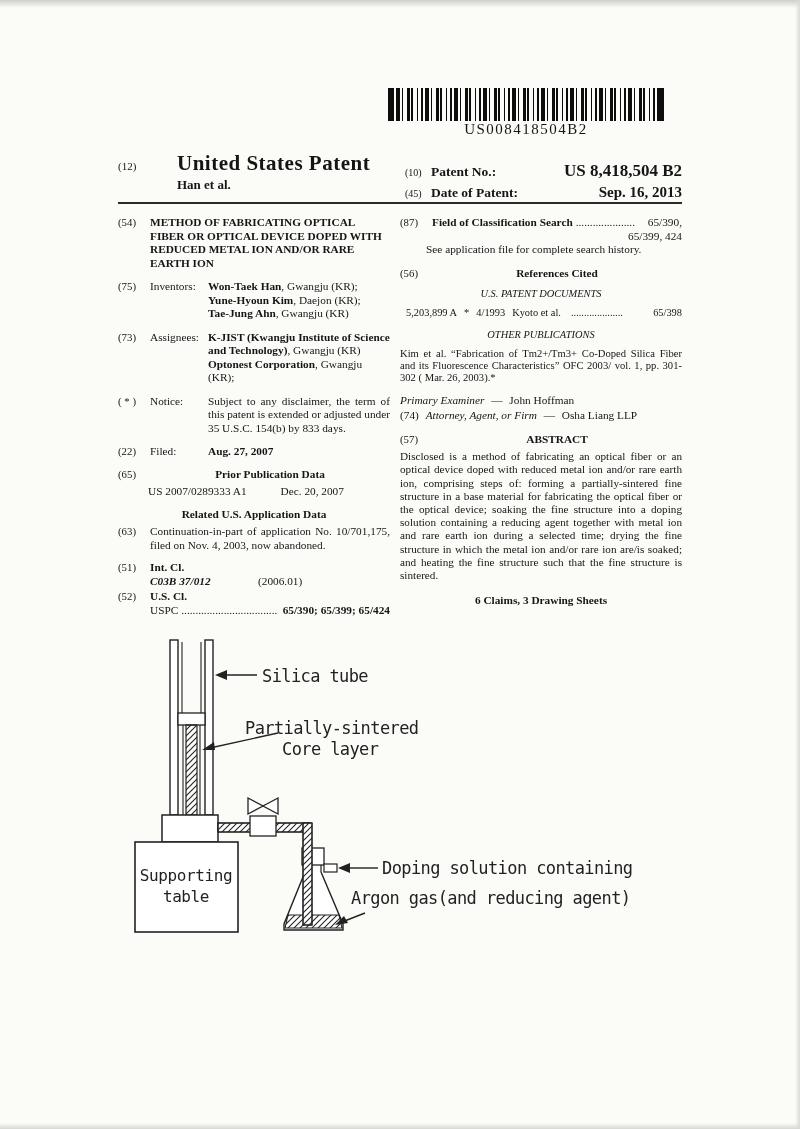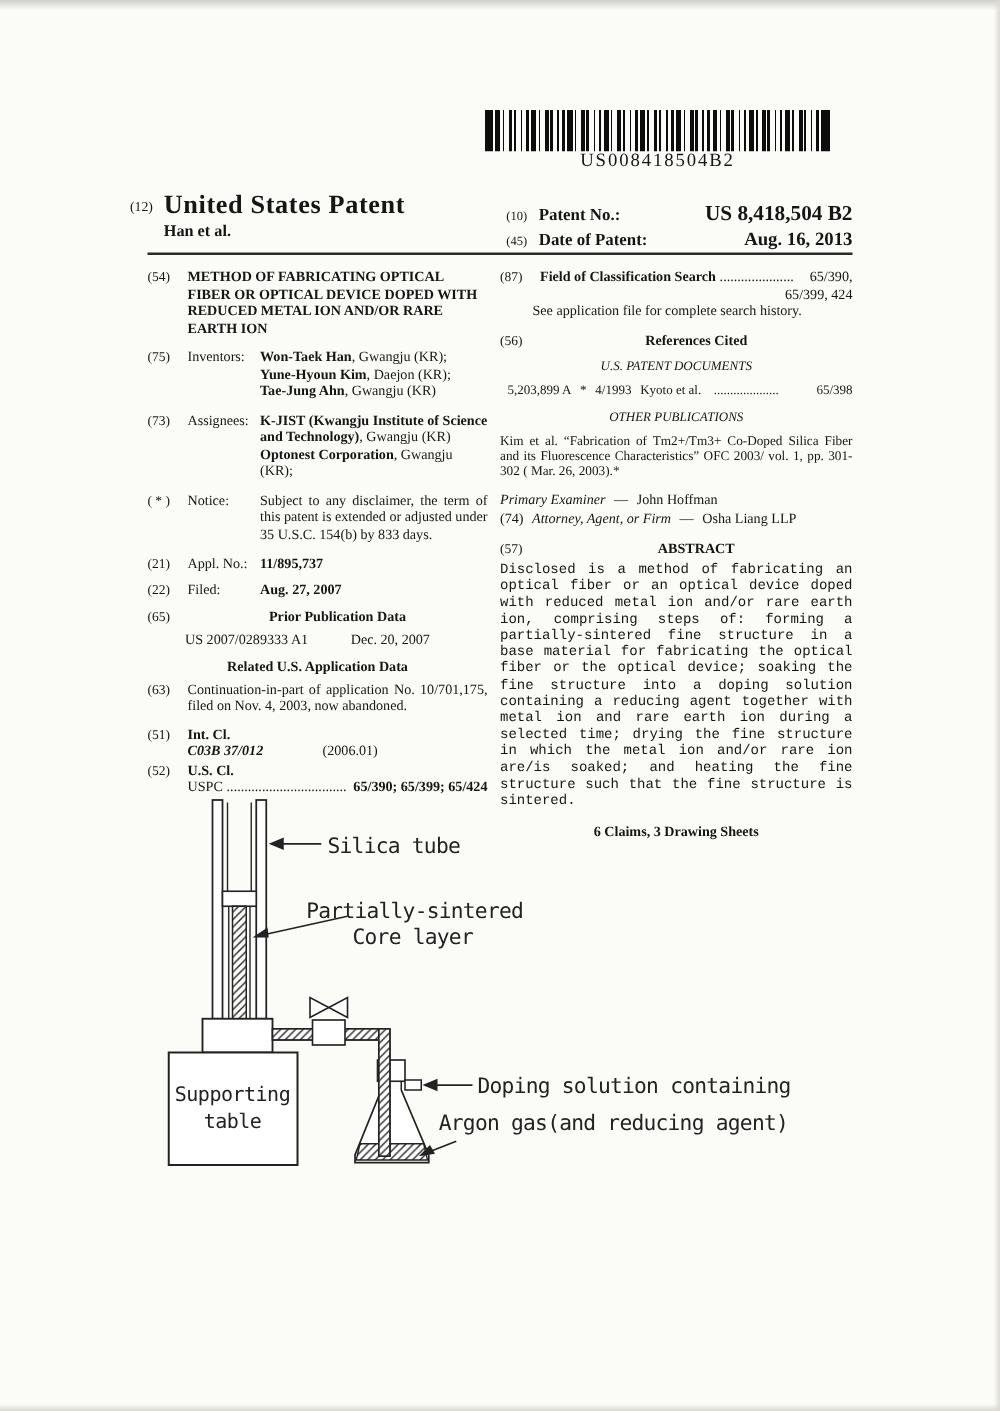--- a/index.html
+++ b/index.html
@@ -21,21 +21,21 @@
     border-left:4px solid #0d0d0d; border-right:4px solid #0d0d0d;
     background-image:repeating-linear-gradient(90deg,
       #0d0d0d 0 2px, #fbfbf8 2px 4px, #0d0d0d 4px 8px, #fbfbf8 8px 10px,
       #0d0d0d 10px 11px, #fbfbf8 11px 15px, #0d0d0d 15px 18px, #fbfbf8 18px 19px,
       #0d0d0d 19px 21px, #fbfbf8 21px 25px, #0d0d0d 25px 26px, #fbfbf8 26px 29px);
   }
   .barcode-text { position:absolute; left:388px; top:121px; width:276px;
     text-align:center; font-size:15px; letter-spacing:1.5px; }
 
   
-  .hdr-left { position:absolute; left:104px; top:151px; display:flex; }
+  .hdr-left { position:absolute; left:118px; top:151px; display:flex;gap:32px; }
   .hdr-num { font-size:11px; padding-top:9px; width:27px; }
   .hdr-title { font-size:21px; font-weight:bold; letter-spacing:0.5px; line-height:24px; }
   .hdr-author { font-size:13px; font-weight:bold; margin-top:2px; }
   .hdr-right { position:absolute; left:405px; top:161px; width:277px; }
   .hr-row { display:flex; align-items:baseline; margin-bottom:3px; }
   .hr-num { font-size:10px; width:26px; }
   .hr-label { font-size:13.5px; font-weight:bold; }
   .hr-val { margin-left:auto; font-weight:bold; }
   .hr-val.big { font-size:17px; }
   .hr-val.med { font-size:15px; }
@@ -63,21 +63,21 @@
   .mb2 { margin-bottom:2px; }   .mb12 { margin-bottom:12px; }
 
   .pubdata { margin-left:30px; display:flex; }
   .pubdate { margin-left:34px; }
   .intcl-line { margin-left:32px; display:flex; }
   .intcl-class { width:108px; }
   .uspc-line { margin-left:32px; display:flex; }
   .docline { display:flex; font-size:10.4px; margin-left:6px; align-items:baseline; }
   .docline .g { margin-right:7px; }
   .cite { font-size:10.6px; line-height:12.4px; }
-  .abstract-text { text-align:justify; font-size:11.2px; line-height:13.2px;font-family:Liberation Mono, monospace; }
+  .abstract-text { text-align:justify; font-size:11.2px; line-height:13.2px; }
   .fieldline2 { text-align:right; }
   .fieldnote { margin-left:26px; }
 
   
   .figure { position:absolute; left:120px; top:628px; }
   .fig-label { font-family:"DejaVu Sans Mono", monospace; font-size:17px;
     letter-spacing:-0.6px; fill:#222; }
   .fig-label-sm { font-family:"DejaVu Sans Mono", monospace; font-size:16px;
     letter-spacing:-0.4px; fill:#222; }
 </style>
@@ -102,21 +102,21 @@
 
   <div class="hdr-right">
     <div class="hr-row">
       <span class="hr-num">(10)</span>
       <span class="hr-label">Patent No.:</span>
       <span class="hr-val big">US 8,418,504 B2</span>
     </div>
     <div class="hr-row">
       <span class="hr-num">(45)</span>
       <span class="hr-label">Date of Patent:</span>
-      <span class="hr-val med">Aug. 16, 2013</span>
+      <span class="hr-val med">Sep. 16, 2013</span>
     </div>
   </div>
 
   <div class="rule"></div>
 
   <div class="col col-left">
     <div class="f mb10">
       <span class="fnum">(54)</span>
       <span class="fval b">METHOD OF FABRICATING OPTICAL FIBER OR OPTICAL DEVICE DOPED WITH REDUCED METAL ION AND/OR RARE EARTH ION</span>
     </div>
@@ -139,25 +139,20 @@
         <div><span class="b">Optonest Corporation</span><span>, Gwangju (KR);</span></div>
       </span>
     </div>
 
     <div class="f mb10">
       <span class="fnum">( * )</span>
       <span class="flabel">Notice:</span>
       <span class="fval just">Subject to any disclaimer, the term of this patent is extended or adjusted under 35 U.S.C. 154(b) by 833 days.</span>
     </div>
 
-    <div class="f mb7">
-      <span class="fnum">(21)</span>
-      <span class="flabel">Appl. No.:</span>
-      <span class="fval b">11/895,737</span>
-    </div>
 
     <div class="f mb9">
       <span class="fnum">(22)</span>
       <span class="flabel">Filed:</span>
       <span class="fval b">Aug. 27, 2007</span>
     </div>
 
     <div class="f mb4">
       <span class="fnum">(65)</span>
       <span class="fval b center">Prior Publication Data</span>

